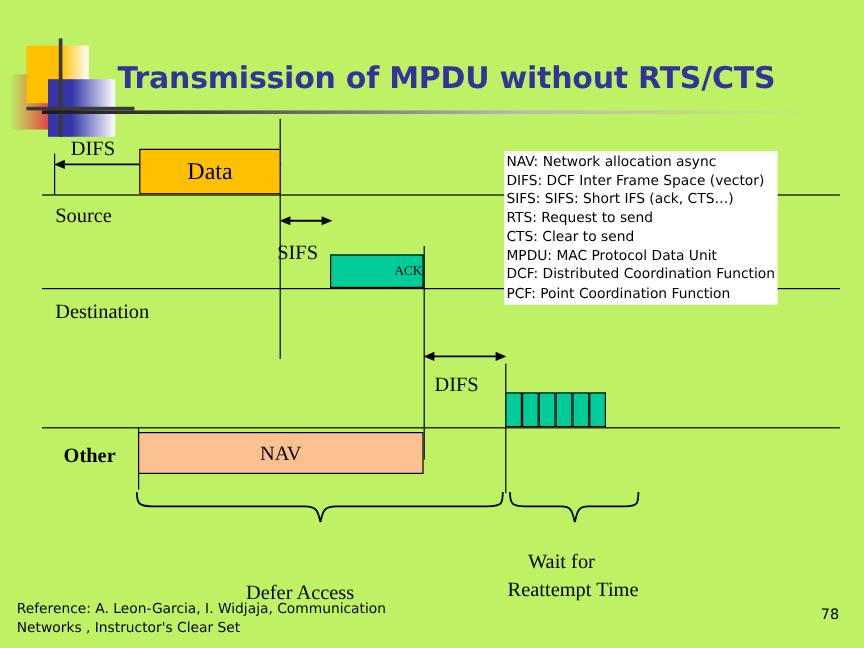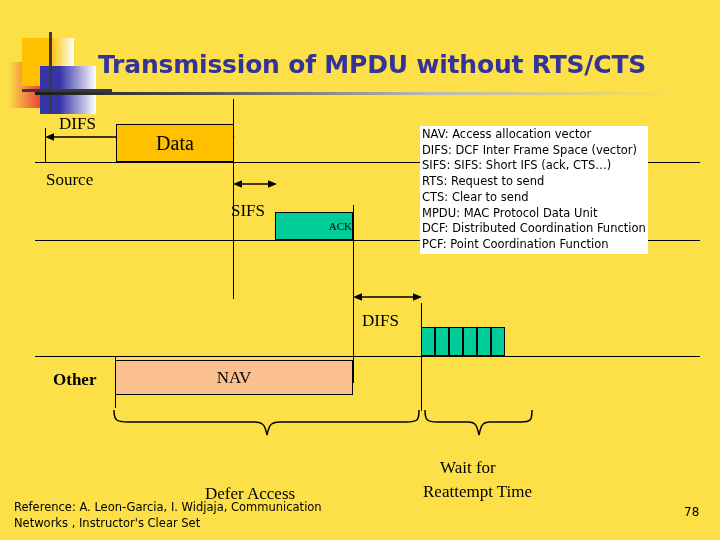--- a/index.html
+++ b/index.html
@@ -4,21 +4,21 @@
 <style>
   html, body {
     margin: 0;
     padding: 0;
     background: #ffffff;
   }
   #slide {
     position: relative;
     width: 720px;
     height: 540px;
-    background: #fde047;
+    background: #bef264;
     overflow: hidden;
     font-family: "Liberation Serif", "DejaVu Serif", serif;
   }
 
   
   .logo-yellow {
     position: absolute;
     left: 22px; top: 38px;
     width: 52px; height: 48px;
     background: linear-gradient(to right, #FFC000 0%, #FFC000 55%, #ffffff 100%);
@@ -177,20 +177,21 @@
     <polygon points="44,6 35,2.2 35,9.8" fill="#000"></polygon>
   </svg>
   <div class="lbl" style="left:231px; top:201px; font-size:17px;">SIFS</div>
 
   <div class="box" style="left:275px; top:212px; width:78px; height:28px; background:#00CC99;justify-content:flex-end;">
     <span class="box-label" style="font-size:11px;">ACK</span>
   </div>
 
   <div class="vline" style="left:353px; top:205px; height:178px;"></div>
 
+  <div class="lbl" style="left:46px; top:250px; font-size:17px;">Destination</div>
 
   <svg class="arrow" style="left:353px; top:291px;" width="69" height="12">
     <line x1="3" y1="6" x2="66" y2="6" stroke="#000" stroke-width="1.6"></line>
     <polygon points="0,6 9,2.2 9,9.8" fill="#000"></polygon>
     <polygon points="69,6 60,2.2 60,9.8" fill="#000"></polygon>
   </svg>
   <div class="lbl" style="left:362px; top:311px; font-size:17px;">DIFS</div>
 
   <div class="hline" style="left:35px; top:356px; width:665px;"></div>
 
@@ -218,21 +219,21 @@
   <div class="lbl" style="left:205px; top:472px; font-size:17px;margin-top:12px;">Defer Access</div>
 
   <svg class="brace" style="left:420px; top:408px;" width="116" height="32">
     <path d="M5,2 C5,12 7,14 17,14 L48,14 C56,14 57,18 59,27
              C61,18 62,14 70,14 L101,14 C111,14 112,12 112,2" fill="none" stroke="#000" stroke-width="1.5"></path>
   </svg>
   <div class="lbl" style="left:440px; top:458px; font-size:17px;">Wait for</div>
   <div class="lbl" style="left:411px; top:482px; font-size:17px;margin-left:12px;">Reattempt Time</div>
 
   <div class="legend">
-    <div>NAV: Access allocation vector</div>
+    <div>NAV: Network allocation async</div>
     <div>DIFS: DCF Inter Frame Space (vector)</div>
     <div>SIFS: SIFS: Short IFS (ack, CTS…)</div>
     <div>RTS: Request to send</div>
     <div>CTS: Clear to send</div>
     <div>MPDU: MAC Protocol Data Unit</div>
     <div>DCF: Distributed Coordination Function</div>
     <div>PCF: Point Coordination Function</div>
   </div>
 
   <div class="footnote">

